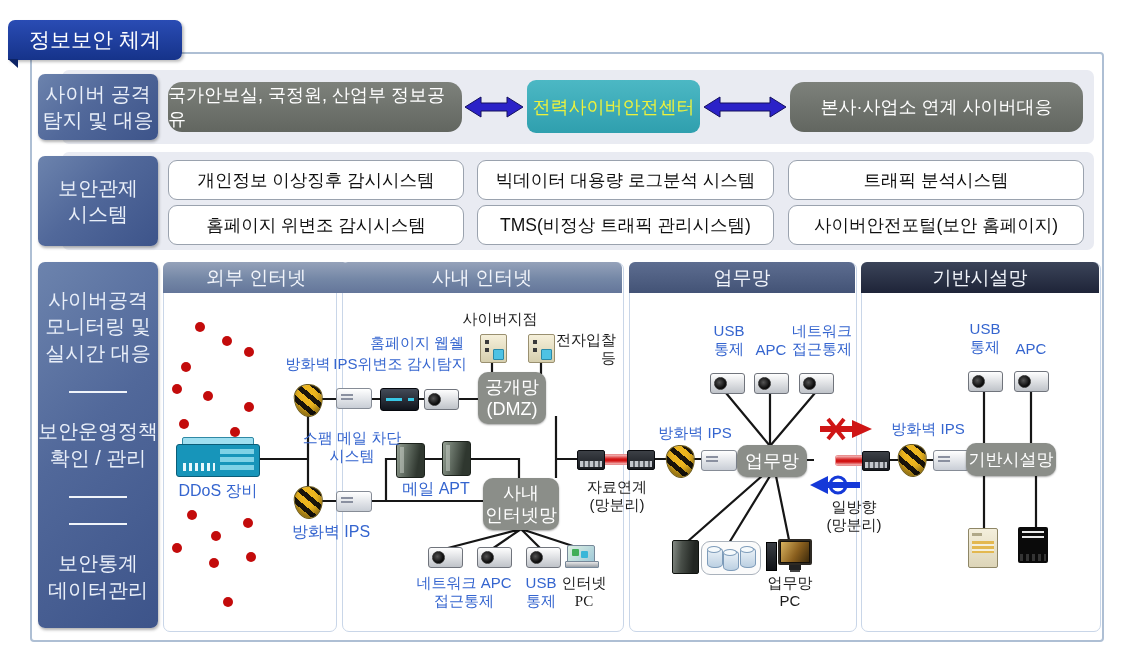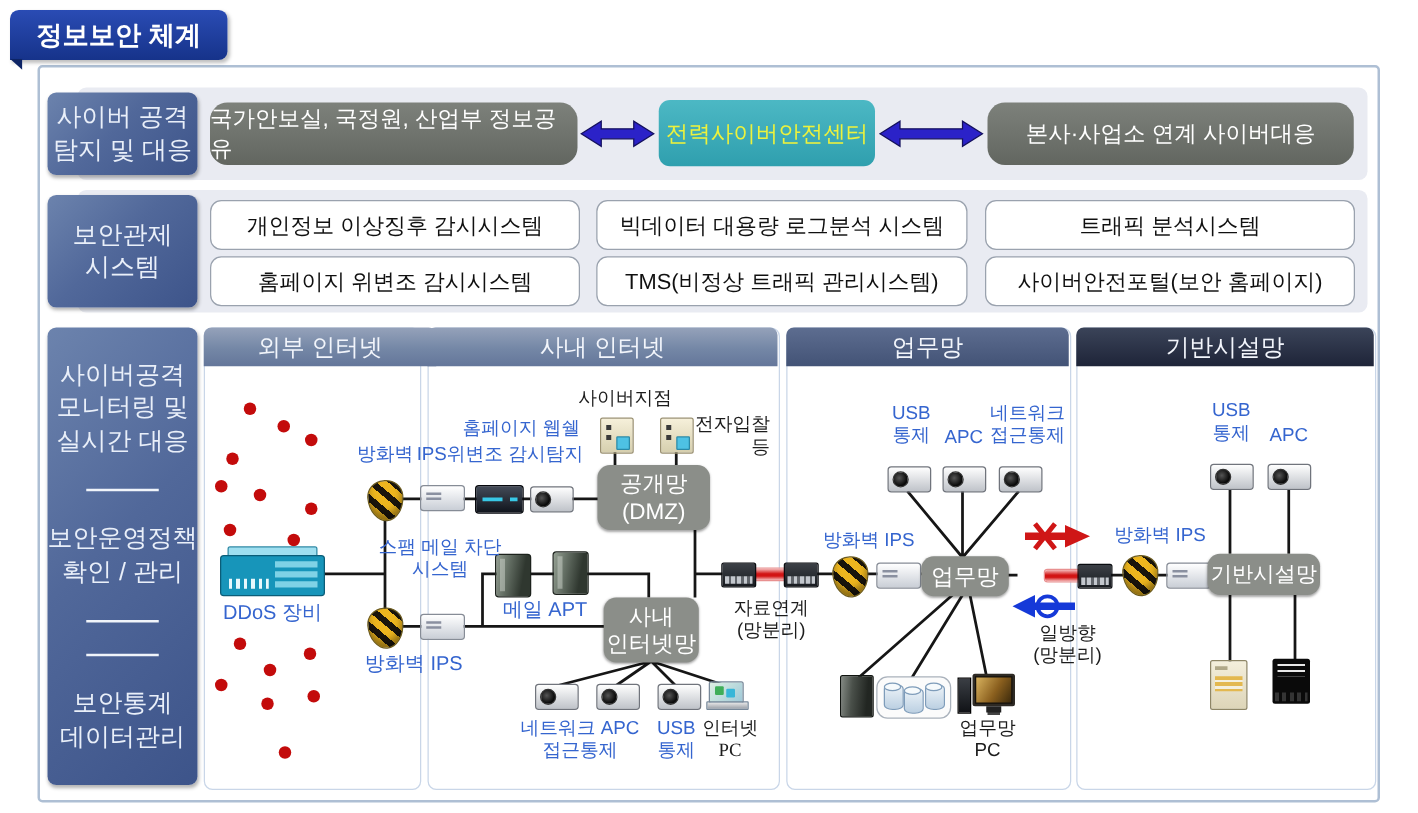--- a/index.html
+++ b/index.html
@@ -3,24 +3,24 @@
 <meta charset="utf-8">
 <style>
   html,body{margin:0;padding:0;background:#fff;}
   .stage{position:relative;width:1134px;height:650px;background:#ffffff;
          font-family:"Liberation Sans",sans-serif;overflow:hidden;}
   .pre{white-space:pre-line;}
   
   .frame{position:absolute;left:30px;top:52px;width:1070px;height:586px;
          border:2px solid #aebfd4;border-radius:4px;background:#fff;}
   
-  .titletab{position:absolute;left:8px;top:8px;width:174px;height:40px;
+  .titletab{position:absolute;left:8px;top:20px;width:174px;height:40px;
             background:linear-gradient(180deg,#2a4cb4 0%,#16338a 100%);
             border-radius:7px 7px 7px 0;display:flex;align-items:center;justify-content:center;
-            color:#fff;font-size:21px;font-weight:bold;z-index:6;box-shadow:2px 2px 3px rgba(0,0,0,.25);}
+            color:#fff;font-size:21px;font-weight:normal;z-index:6;box-shadow:2px 2px 3px rgba(0,0,0,.25);}
   .titletab::after{content:"";position:absolute;left:0;bottom:-8px;width:10px;height:9px;
             background:#0d2465;clip-path:polygon(0 0,100% 0,100% 100%);}
   
   .rowbg{position:absolute;background:#e9ebf2;border-radius:7px;}
   
   .rowlabel{position:absolute;background:linear-gradient(135deg,#6c83ad 0%,#51689a 45%,#3d548a 100%);
             color:#e9eff9;border-radius:7px;display:flex;align-items:center;justify-content:center;
             text-align:center;white-space:pre-line;font-size:20px;line-height:1.32;
             box-shadow:1px 2px 3px rgba(0,0,0,.3);z-index:5;}
   .sidecol{flex-direction:column;justify-content:space-evenly;}
@@ -230,21 +230,21 @@
   <div class="lbl blue" style="left:330px;top:355px;width:140px;">IPS위변조 감시탐지</div>
   <div class="icon shield" style="left:294px;top:384px;"></div>
   <div class="icon wdev" style="left:336px;top:388px;"></div>
   <div class="icon ddev" style="left:380px;top:388px;"></div>
   <div class="icon pdev" style="left:424px;top:389px;"></div>
   <div class="lbl blk" style="left:455px;top:310px;width:90px;">사이버지점</div>
   <div class="icon srvb" style="left:480px;top:334px;"></div>
   <div class="icon srvb" style="left:528px;top:334px;"></div>
   <div class="lbl blk pre" style="left:556px;top:331px;width:60px;text-align:right;">전자입찰
 등</div>
-  <div class="gnode pre" style="left:478px;top:372px;width:90px;height:52px;">공개망
+  <div class="gnode pre" style="left:478px;top:372px;width:68px;height:52px;">공개망
 (DMZ)</div>
   <div class="lbl blue pre" style="left:297px;top:429px;width:110px;">스팸 메일 차단
 시스템</div>
   <div class="icon tower" style="left:396px;top:443px;"></div>
   <div class="icon tower" style="left:442px;top:441px;"></div>
   <div class="lbl blue" style="left:398px;top:479px;width:76px;font-size:16px;">메일 APT</div>
   <div class="gnode pre" style="left:483px;top:478px;width:76px;height:52px;">사내
 인터넷망</div>
   <div class="icon shield" style="left:294px;top:486px;"></div>
   <div class="icon wdev" style="left:336px;top:491px;"></div>

